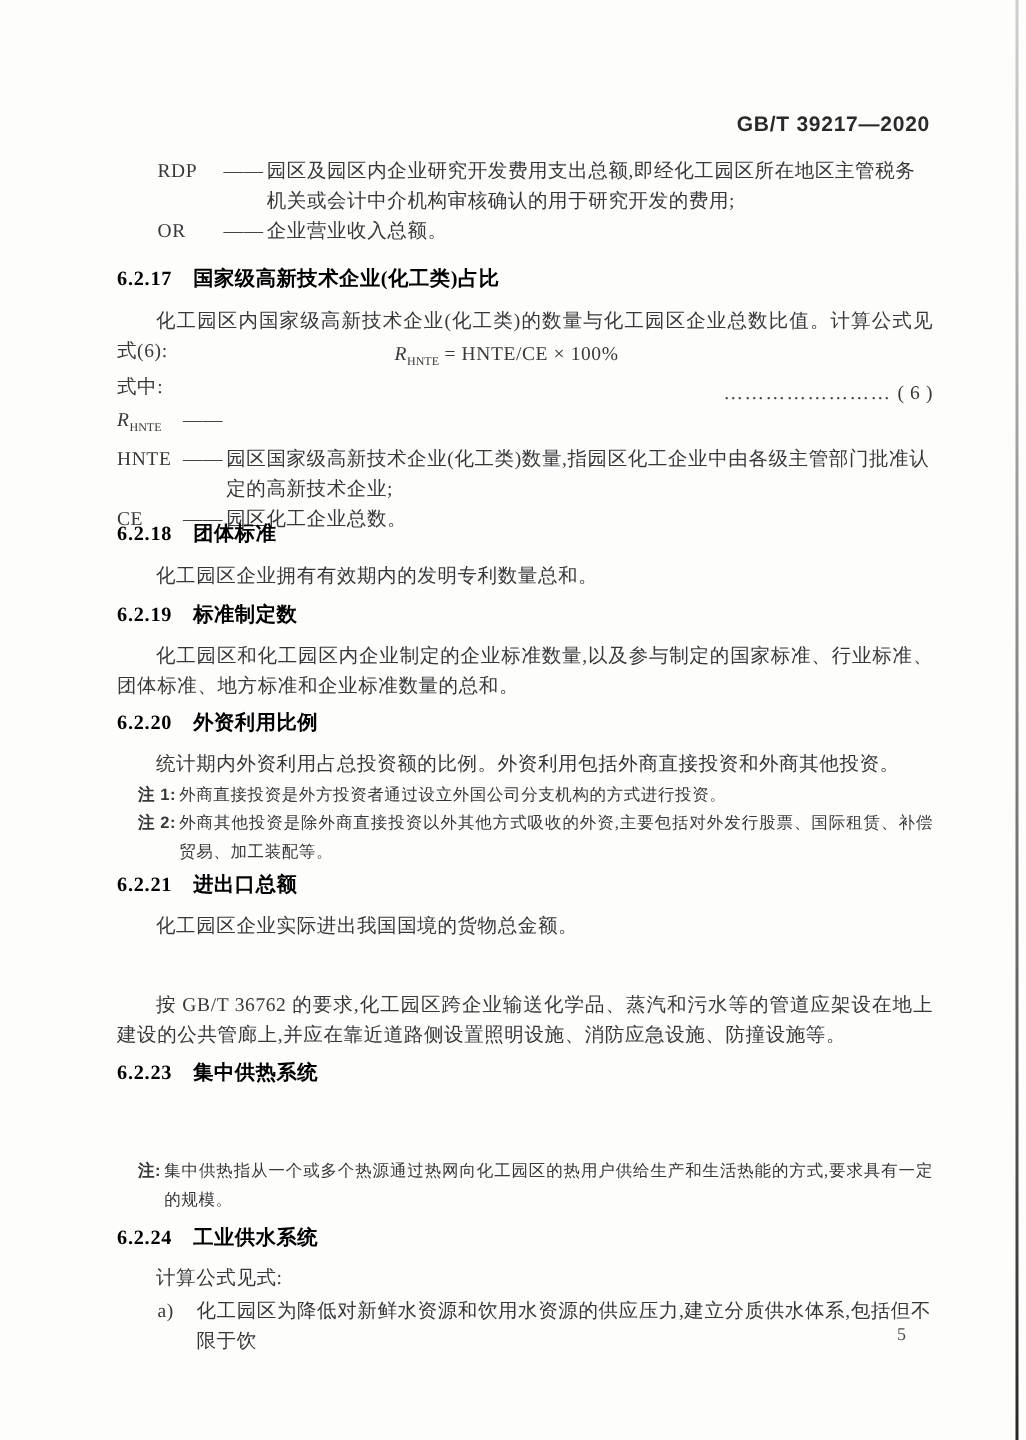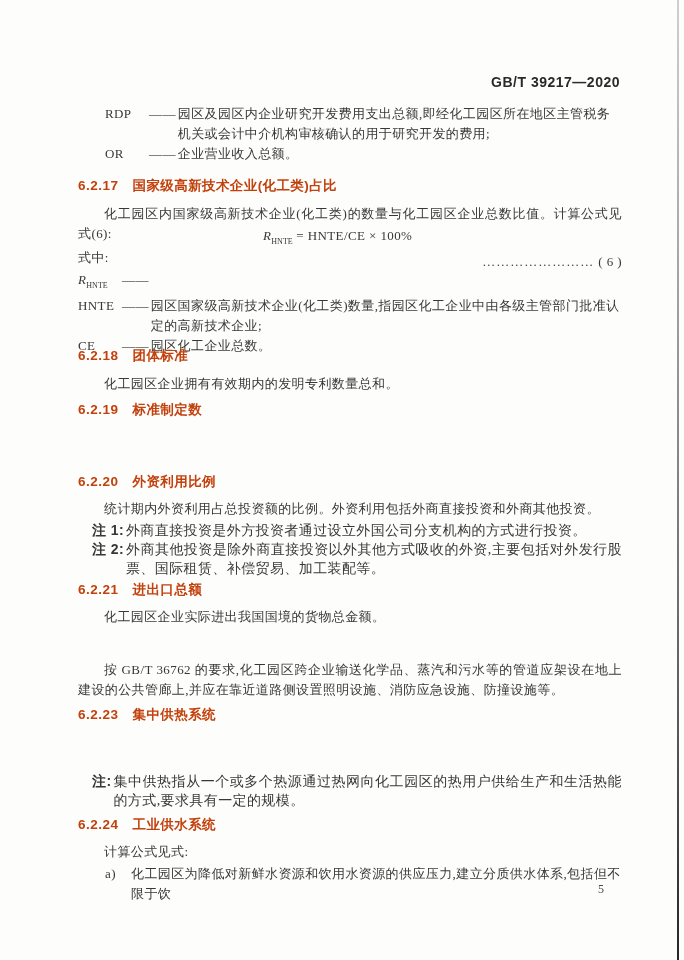--- a/index.html
+++ b/index.html
@@ -19,34 +19,34 @@
   
   .block{position:absolute;left:78px;right:62px;font-size:13px;line-height:20px;letter-spacing:.4px;}
   
   .sym-row{display:flex;align-items:flex-start;}
   .sym-indent{padding-left:27px;}
   .sym-term{flex:none;width:44px;font-family:"Liberation Serif","DejaVu Serif",serif;}
   .sym-dash{flex:none;margin-right:2px;white-space:nowrap;}
   .sym-def{flex:1;}
   sub.vsub{font-size:8px;letter-spacing:0;}
   
-  .heading{font-family:Liberation Sans, sans-serif;font-weight:bold;color:#c2410c;font-size:13.5px;}
+  .heading{font-family:Liberation Serif, serif;font-weight:bold;color:#000000;font-size:13.5px;}
   .h-num{margin-right:14px;letter-spacing:.5px;}
   
   .para{text-align:justify;}
   .indent{text-indent:2em;}
   
   .formula{display:flex;align-items:baseline;padding-left:185px;flex-direction:column;}
   .f-expr{white-space:nowrap;}
   .f-expr i{font-style:italic;}
   .f-tail{margin-left:auto;white-space:nowrap;display:flex;align-items:baseline;}
   .f-dots{letter-spacing:1px;color:#454545;margin-right:4px;}
   .f-num{white-space:nowrap;}
   
-  .note{font-size:14px;line-height:19px;left:92px;}
+  .note{font-size:11px;line-height:19px;left:92px;}
   .note-row{display:flex;align-items:flex-start;}
   .note-label{flex:none;font-family:"Liberation Sans","DejaVu Sans",sans-serif;font-weight:bold;margin-right:2px;white-space:nowrap;}
   .note-text{flex:1;text-align:justify;}
   
   .list-row{display:flex;align-items:flex-start;padding-left:27px;}
   .list-label{flex:none;width:26px;}
   .list-text{flex:1;}
   
   .page-number{position:absolute;top:882px;right:80px;font-size:12px;color:#4a4a4a;}
   
@@ -105,20 +105,21 @@
   </div>
 
   <div class="block heading" style="top:346px">
     <span class="h-num">6.2.18</span><span class="h-title">团体标准</span>
   </div>
   <div class="block para indent" style="top:374px">化工园区企业拥有有效期内的发明专利数量总和。</div>
 
   <div class="block heading" style="top:400px">
     <span class="h-num">6.2.19</span><span class="h-title">标准制定数</span>
   </div>
+  <div class="block para indent" style="top:427px">化工园区和化工园区内企业制定的企业标准数量,以及参与制定的国家标准、行业标准、团体标准、地方标准和企业标准数量的总和。</div>
 
   <div class="block heading" style="top:472px">
     <span class="h-num">6.2.20</span><span class="h-title">外资利用比例</span>
   </div>
   <div class="block para indent" style="top:499px">统计期内外资利用占总投资额的比例。外资利用包括外商直接投资和外商其他投资。</div>
   <div class="block note" style="top:521px">
     <div class="note-row">
       <span class="note-label">注 1:</span>
       <span class="note-text">外商直接投资是外方投资者通过设立外国公司分支机构的方式进行投资。</span>
     </div>

